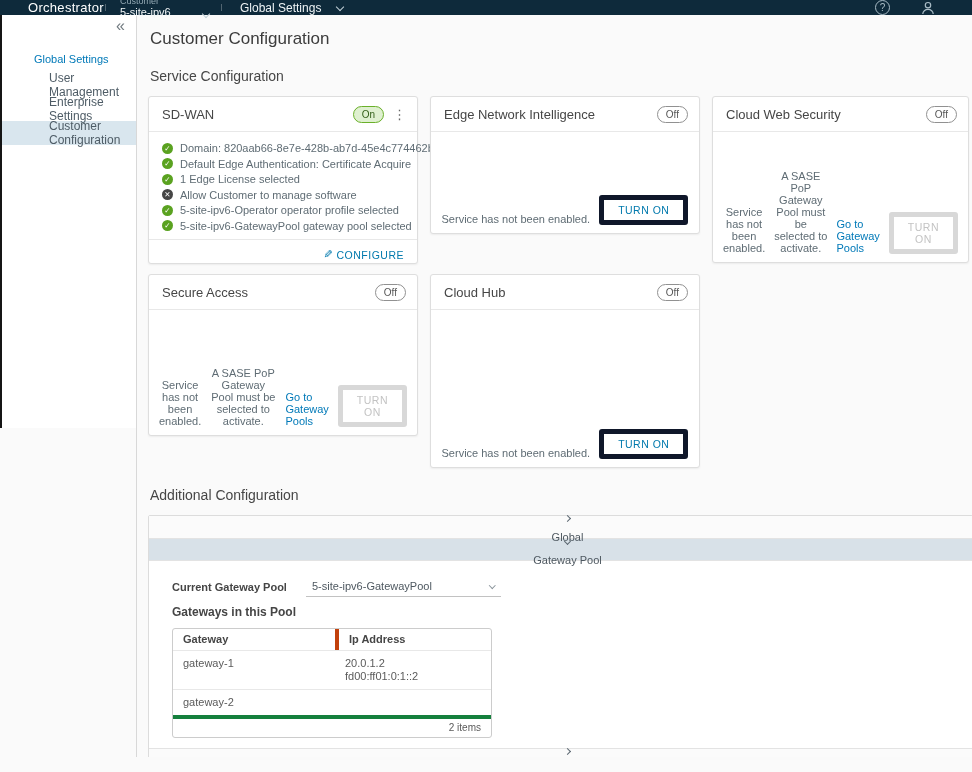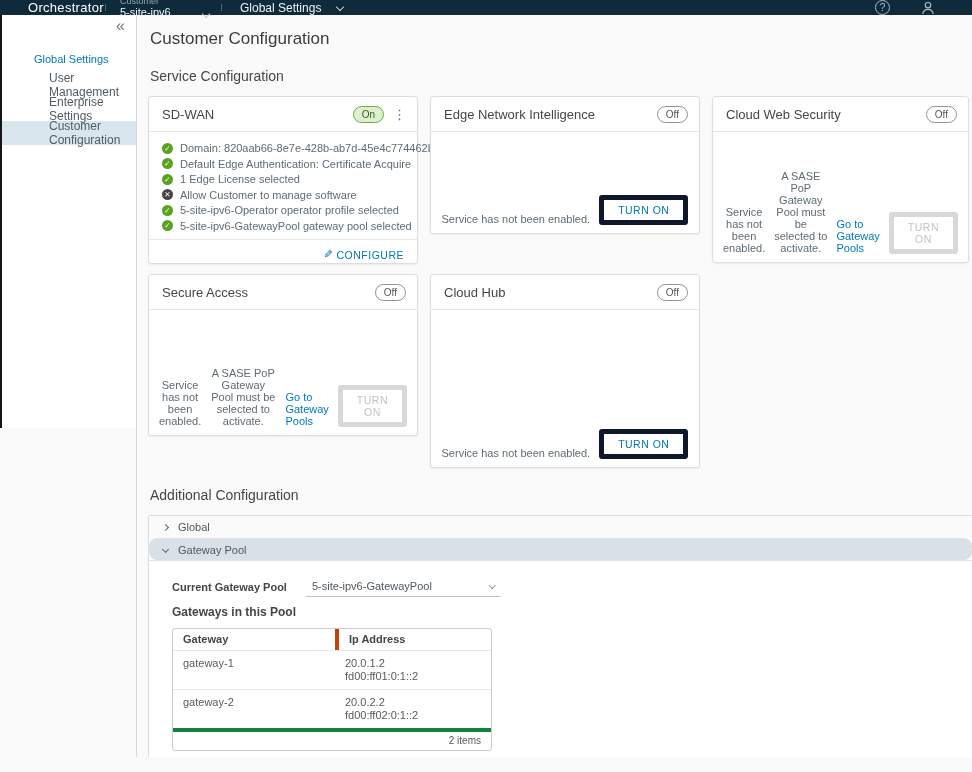--- a/index.html
+++ b/index.html
@@ -54,23 +54,23 @@
   .pencil { font-size:11px; transform:scaleX(-1); display:inline-block; }
   .card-body-center { flex:1; display:flex; flex-direction:row; align-items:flex-end; justify-content:center; gap:9px; padding:8px 10px; }
   .svc-msg { font-size:11px; color:#5f6c74; text-align:center; }
   .gw-link { font-size:11px; color:#0079b8; cursor:pointer; }
   .btn { font-size:10.5px; letter-spacing:.5px; font-weight:500; color:#0079ad; background:#fff; border:5px solid #0f172a; border-radius:3px; padding:4px 14px; cursor:pointer; font-family:inherit; }
   .btn.disabled { color:#c3c3c3; border-color:#d8d8d8; cursor:default; }
   #card-sdwan { height:168px; } #card-eni { height:138px; } #card-cws { height:167px; }
   #card-sa { height:162px; } #card-ch { height:194px; }
   
   .accordion { border:1px solid #dcdcdc; border-radius:2px; margin-top:5px; margin-right:-4px; background:#fff; }
-  .acc-h { height:22px; display:flex; align-items:center; gap:10px; padding-left:14px; font-size:11px; color:#4e5860; background:#fbfbfb; border-top:1px solid #e3e3e3; cursor:pointer; }
+  .acc-h { height:22px; display:flex; align-items:center; gap:10px; padding-left:14px; font-size:11px; color:#4e5860; background:#fbfbfb; border-top:1px solid #e3e3e3; cursor:pointer;flex-direction:column; }
   .acc-h:first-child { border-top:none; }
-  .acc-h.expanded { background:#d8e1e8;border-radius:8px; }
+  .acc-h.expanded { background:#d8e1e8; }
   .acc-chev { width:5px; height:5px; border-right:1.3px solid #5a6770; border-bottom:1.3px solid #5a6770; transform:rotate(-45deg); flex-shrink:0; }
   .acc-h.expanded .acc-chev { transform:rotate(45deg); }
   .acc-panel { background:#fff; padding:16px 0 10px 23px; border-top:1px solid #e3e3e3; }
   .form-row { display:flex; align-items:center; margin-bottom:8px; }
   .form-label { width:134px; font-size:11px; font-weight:700; color:#454545; }
   .select { width:195px; border-bottom:1px solid #c2c2c2; display:flex; align-items:center; justify-content:space-between; padding:3px 7px 4px 6px; font-size:11px; color:#4e5860; cursor:pointer; }
   .select .chev { width:4.5px; height:4.5px; color:#8a949b; margin-top:-2px; }
   .subhead { font-size:12px; font-weight:700; color:#454545; margin:0 0 9px 0; }
   .gw-table { width:320px; border:1px solid #ccc; border-radius:3px; font-size:11px; color:#5a5a5a; background:#fff; overflow:hidden; }
   .tr { display:flex; border-top:1px solid #e8e8e8; align-items:flex-start; }
@@ -260,24 +260,20 @@
           </div>
           <div class="tr data">
             <span class="c1">gateway-1</span>
             <span class="c2">
               <div>20.0.1.2</div>
               <div>fd00:ff01:0:1::2</div>
             </span>
           </div>
           <div class="tr data">
             <span class="c1">gateway-2</span>
-            <span class="c2">
-              <div>20.0.2.2</div>
-              <div>fd00:ff02:0:1::2</div>
-            </span>
           </div>
           <div class="t-foot">
             <span>2 items</span>
           </div>
         </div>
       </div>
 
       <div class="acc-h">
         <span class="acc-chev"></span>
         <span>Security Policy</span>

